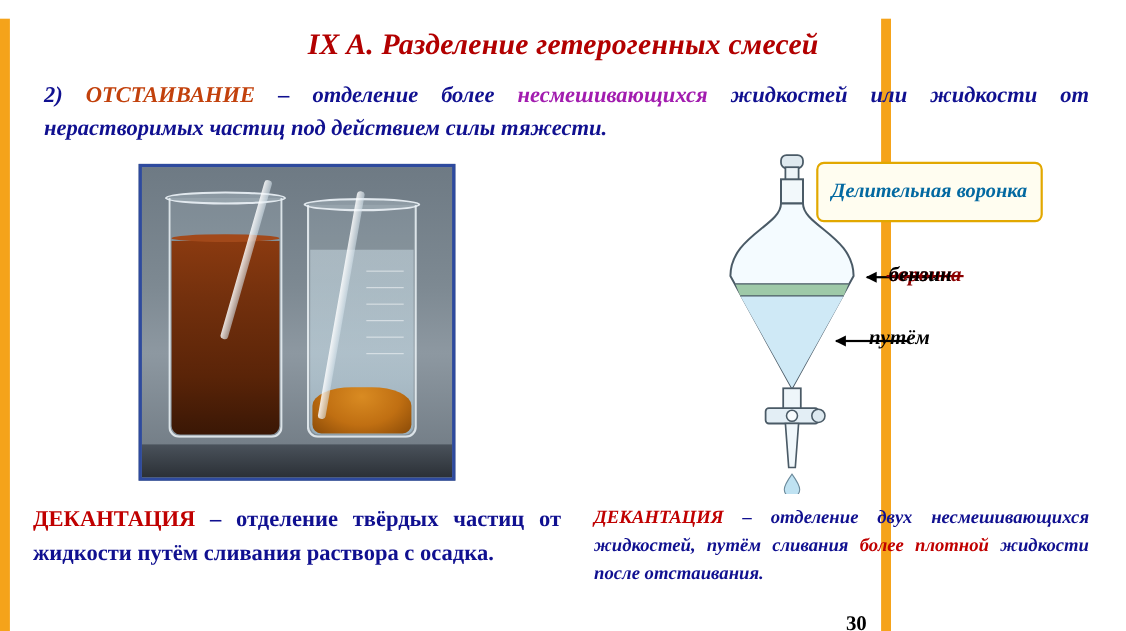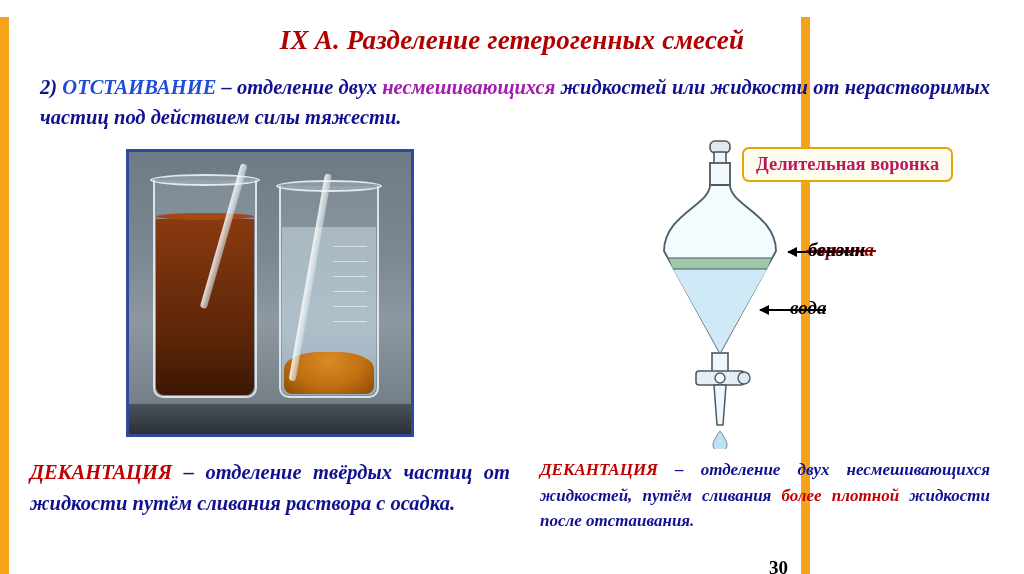--- a/index.html
+++ b/index.html
@@ -56,21 +56,21 @@
     top: 56px;
     width: 950px;
     font-size: 20.5px;
     font-weight: bold;
     font-style: italic;
     color: #101090;
     line-height: 1.45;
     text-align: justify;
     text-justify: inter-word;
   }
-  .intro .red { color: #1d4ed8; }
+  .intro .red { color: #c2410c; }
   .intro .pink { color: #a21caf; }
 
   
   .photo-frame {
     position: absolute;
     left: 126px;
     top: 132px;
     width: 288px;
     height: 288px;
     border: 3px solid #2E4A9E;
@@ -186,27 +186,28 @@
     position: absolute;
     left: 640px;
     top: 122px;
     width: 160px;
     height: 310px;
   }
   .funnel-label {
     position: absolute;
     left: 742px;
     top: 130px;
-    padding: 5px 12px;
+    padding: 15px 12px;
     border: 2px solid #E2A800;
     border-radius: 7px;
     background: #FFFDF0;
-    color: #be185d;
+    color: #0369a1;
     font-size: 18.5px;
     font-weight: bold;
+    font-style: italic;
     white-space: nowrap;
   }
   .lbl-benzene, .lbl-water {
     position: absolute;
     font-size: 19px;
     font-style: italic;
     font-weight: bold;
     color: #000000;
     white-space: nowrap;
   }
@@ -260,37 +261,36 @@
   }
 
   
   .bottom-left {
     position: absolute;
     left: 30px;
     top: 440px;
     width: 480px;
     font-size: 20.5px;
     font-weight: bold;
+    color: #101090;
+    line-height: 1.5;
+    text-align: justify;
+  }
+  .bottom-right {
+    position: absolute;
+    left: 540px;
+    top: 440px;
+    width: 450px;
+    font-size: 17px;
+    font-weight: bold;
     font-style: italic;
     color: #101090;
     line-height: 1.5;
     text-align: justify;
   }
-  .bottom-right {
-    position: absolute;
-    left: 540px;
-    top: 440px;
-    width: 450px;
-    font-size: 17px;
-    font-weight: bold;
-    font-style: italic;
-    color: #101090;
-    line-height: 1.5;
-    text-align: justify;
-  }
   .bottom-left .red, .bottom-right .red { color: #C00000; }
 
   .page-num {
     position: absolute;
     right: 22px;
     bottom: 12px;
     font-size: 19px;
     font-weight: bold;
     color: #000;
   }
@@ -303,21 +303,21 @@
   <div class="edge-left"></div>
   <div class="edge-right"></div>
   <div class="edge-bottom"></div>
 
   <div class="title">IX A. Разделение гетерогенных смесей</div>
 
   <div class="intro">
     <span>2)</span>
     <span class="red">ОТСТАИВАНИЕ</span>
     <span>–</span>
-    <span>отделение двух</span>
+    <span>отделение более</span>
     <span class="pink">несмешивающихся</span>
     <span>жидкостей или жидкости от нерастворимых частиц под действием силы тяжести.</span>
   </div>
 
   <div class="photo-frame">
     <div class="photo-bg"></div>
     <div class="photo-counter"></div>
 
     <div class="beaker" id="beaker-left">
       <div class="rim"></div>
@@ -372,21 +372,21 @@
 
   <div class="funnel-label">Делительная воронка</div>
 
   <div class="arrow" id="arrow-benzene"></div>
   <div class="lbl-benzene">
     <span class="strike">воронка</span>
     <span class="over">бензин</span>
   </div>
 
   <div class="arrow" id="arrow-water"></div>
-  <div class="lbl-water">вода</div>
+  <div class="lbl-water">путём</div>
 
   <div class="bottom-left">
     <span class="red">ДЕКАНТАЦИЯ</span>
     <span>–</span>
     <span>отделение твёрдых частиц от жидкости путём сливания раствора с осадка.</span>
   </div>
 
   <div class="bottom-right">
     <span class="red">ДЕКАНТАЦИЯ</span>
     <span>–</span>

